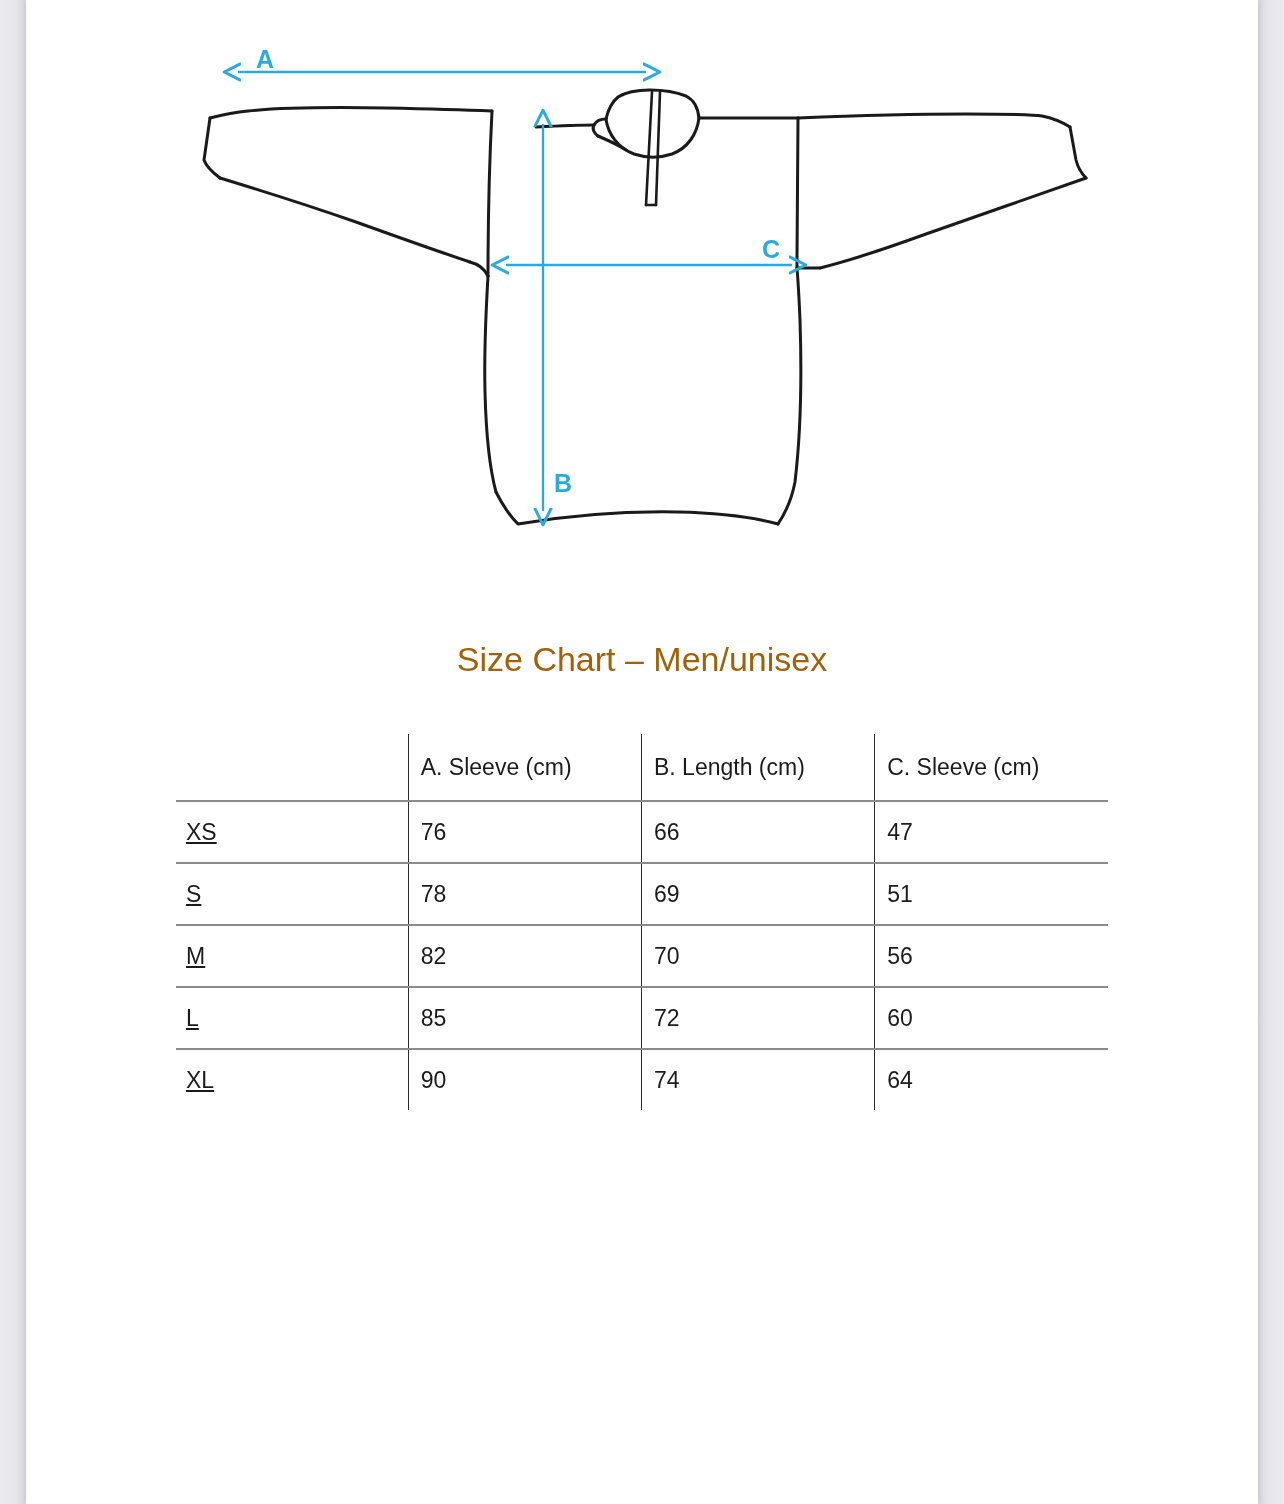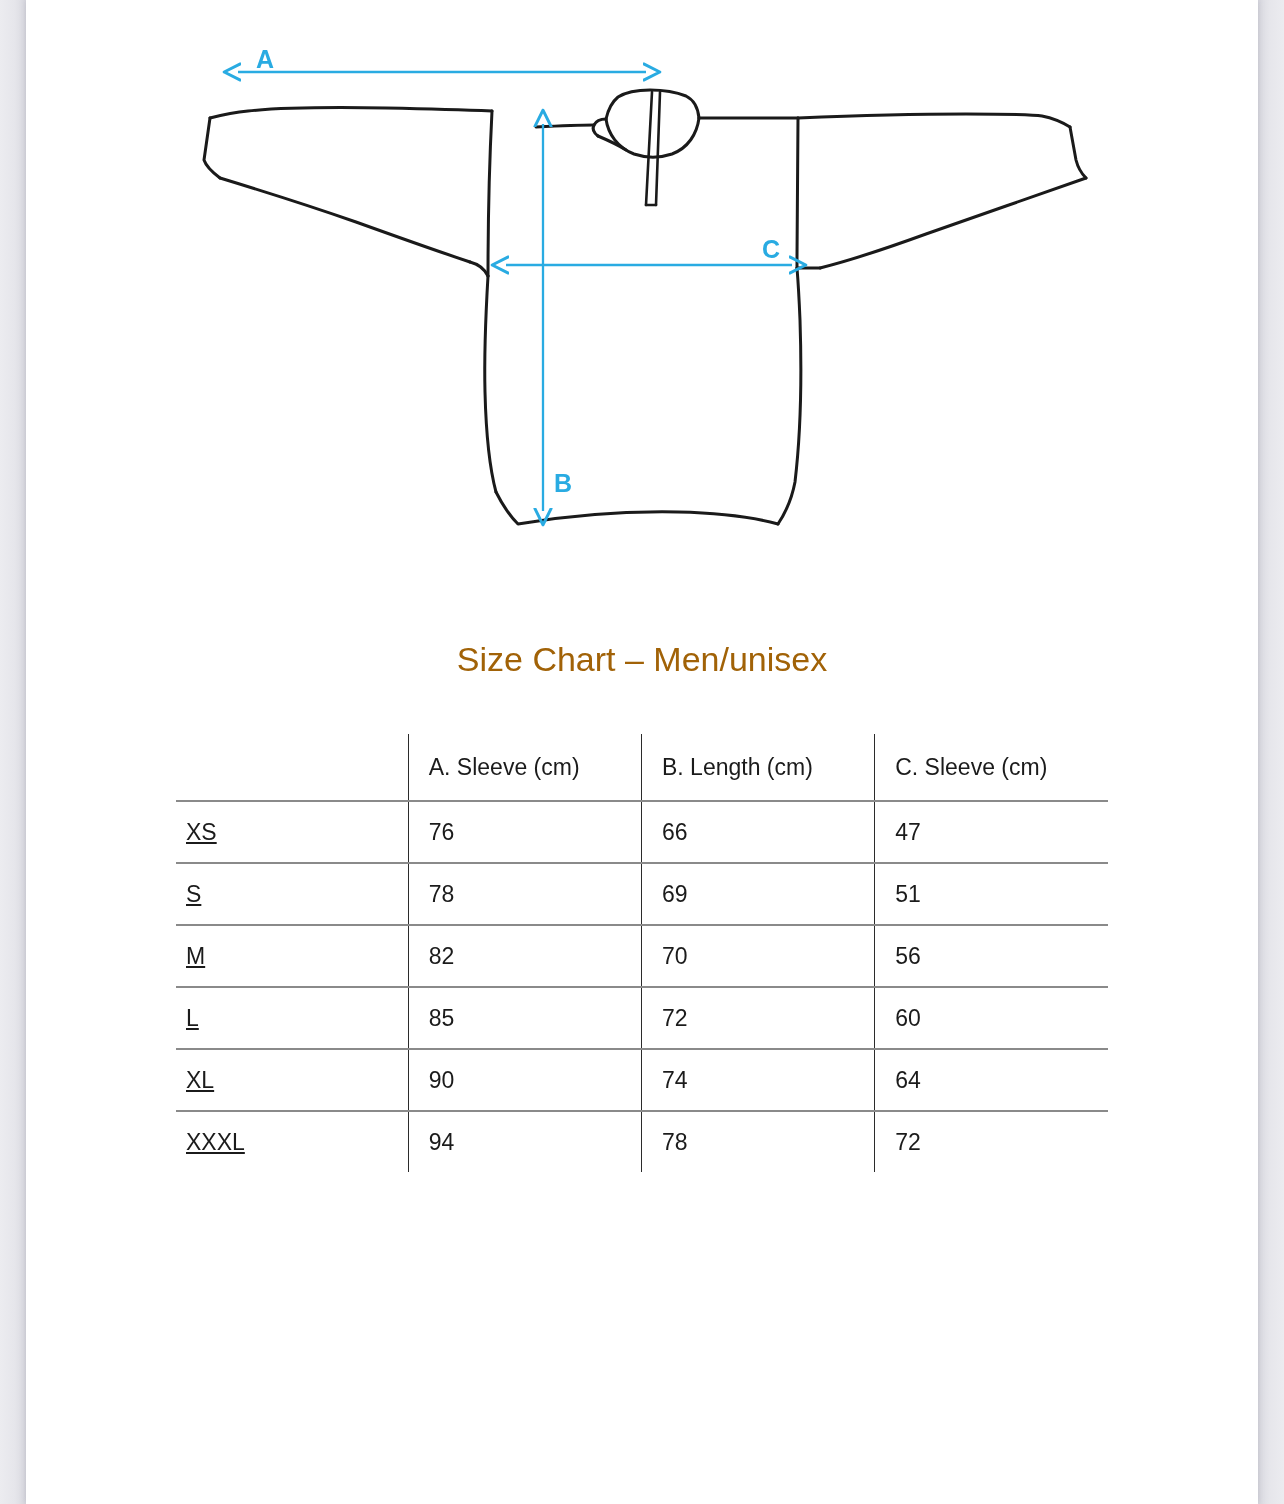--- a/index.html
+++ b/index.html
@@ -74,21 +74,21 @@
     font-size: 23px;
     color: #1b1b1b;
   }
   table.size-table col.c-size  { width: 232px; }
   table.size-table col.c-val   { width: 233px; }
 
   table.size-table th,
   table.size-table td {
     text-align: left;
     font-weight: normal;
-    padding: 0 0 0 20px;
+    padding: 0 0 0 12px;
     vertical-align: middle;
     height: 60px;
     border-left: 1px solid #2b2b2b;
     border-bottom: 2px solid #8a8a8a;
   }
   table.size-table th.col-size,
   table.size-table td.col-size {
     border-left: none;
     padding-left: 10px;
   }
@@ -253,23 +253,17 @@
           <td>85</td>
           <td>72</td>
           <td>60</td>
         </tr>
         <tr>
           <td class="col-size">XL</td>
           <td>90</td>
           <td>74</td>
           <td>64</td>
         </tr>
-        <tr>
-          <td class="col-size">XXXL</td>
-          <td>94</td>
-          <td>78</td>
-          <td>72</td>
-        </tr>
       </tbody>
     </table>
   </div>
 
 </div>
 
 </body></html>

